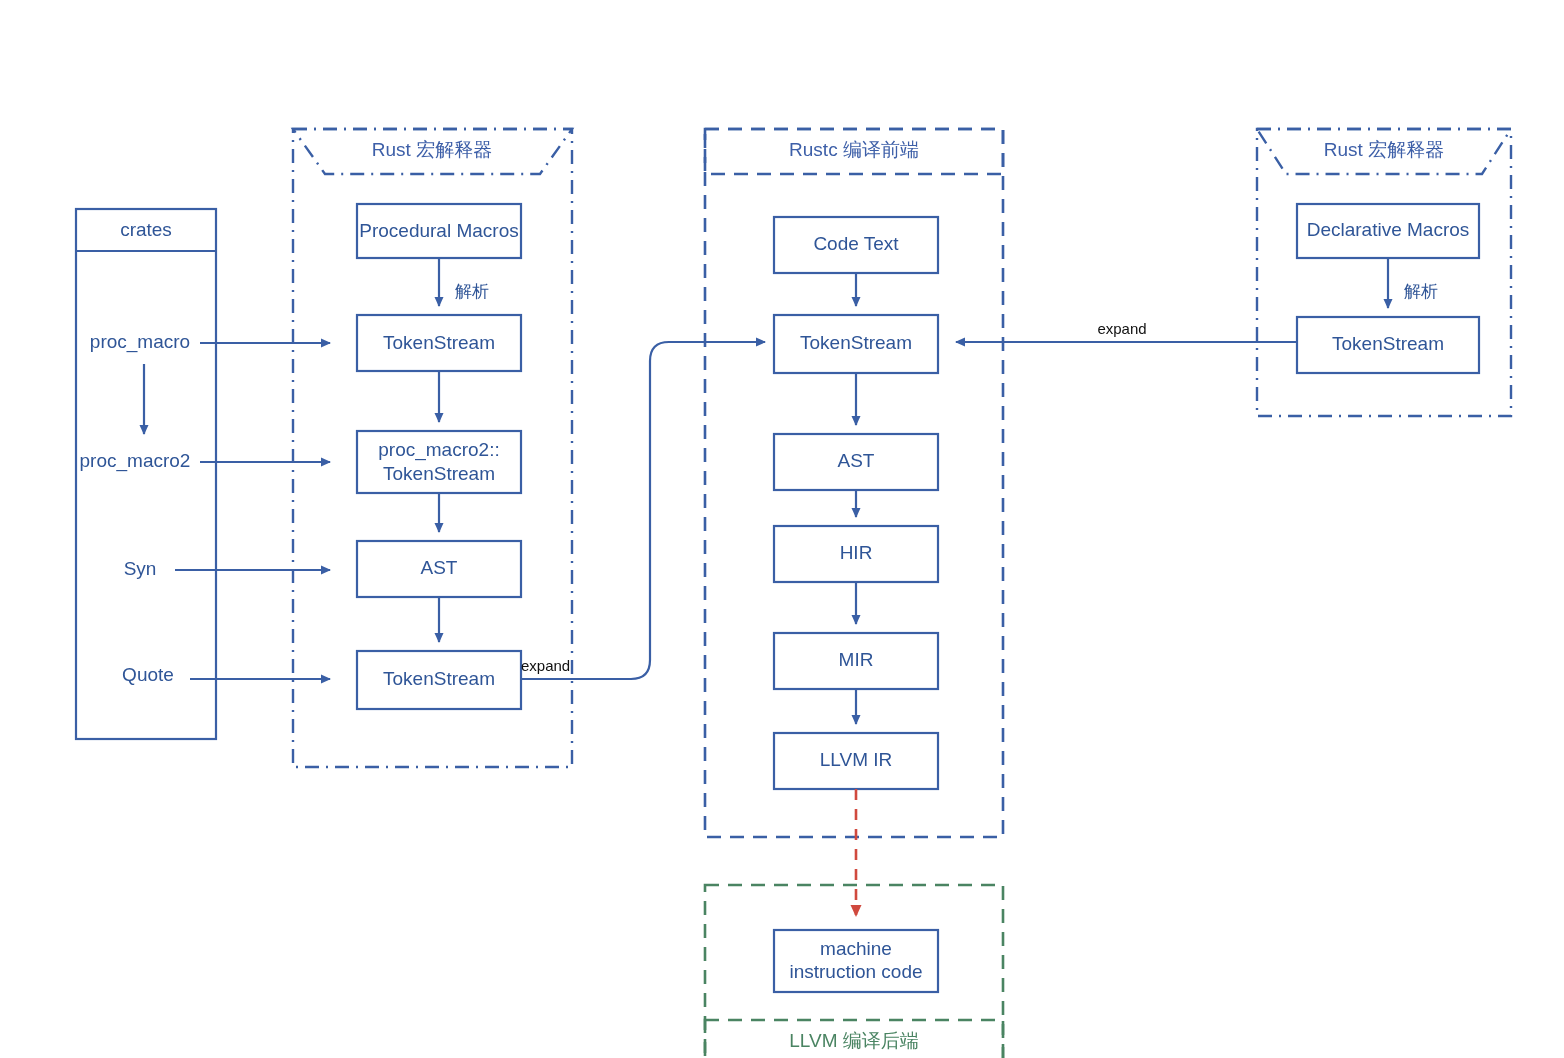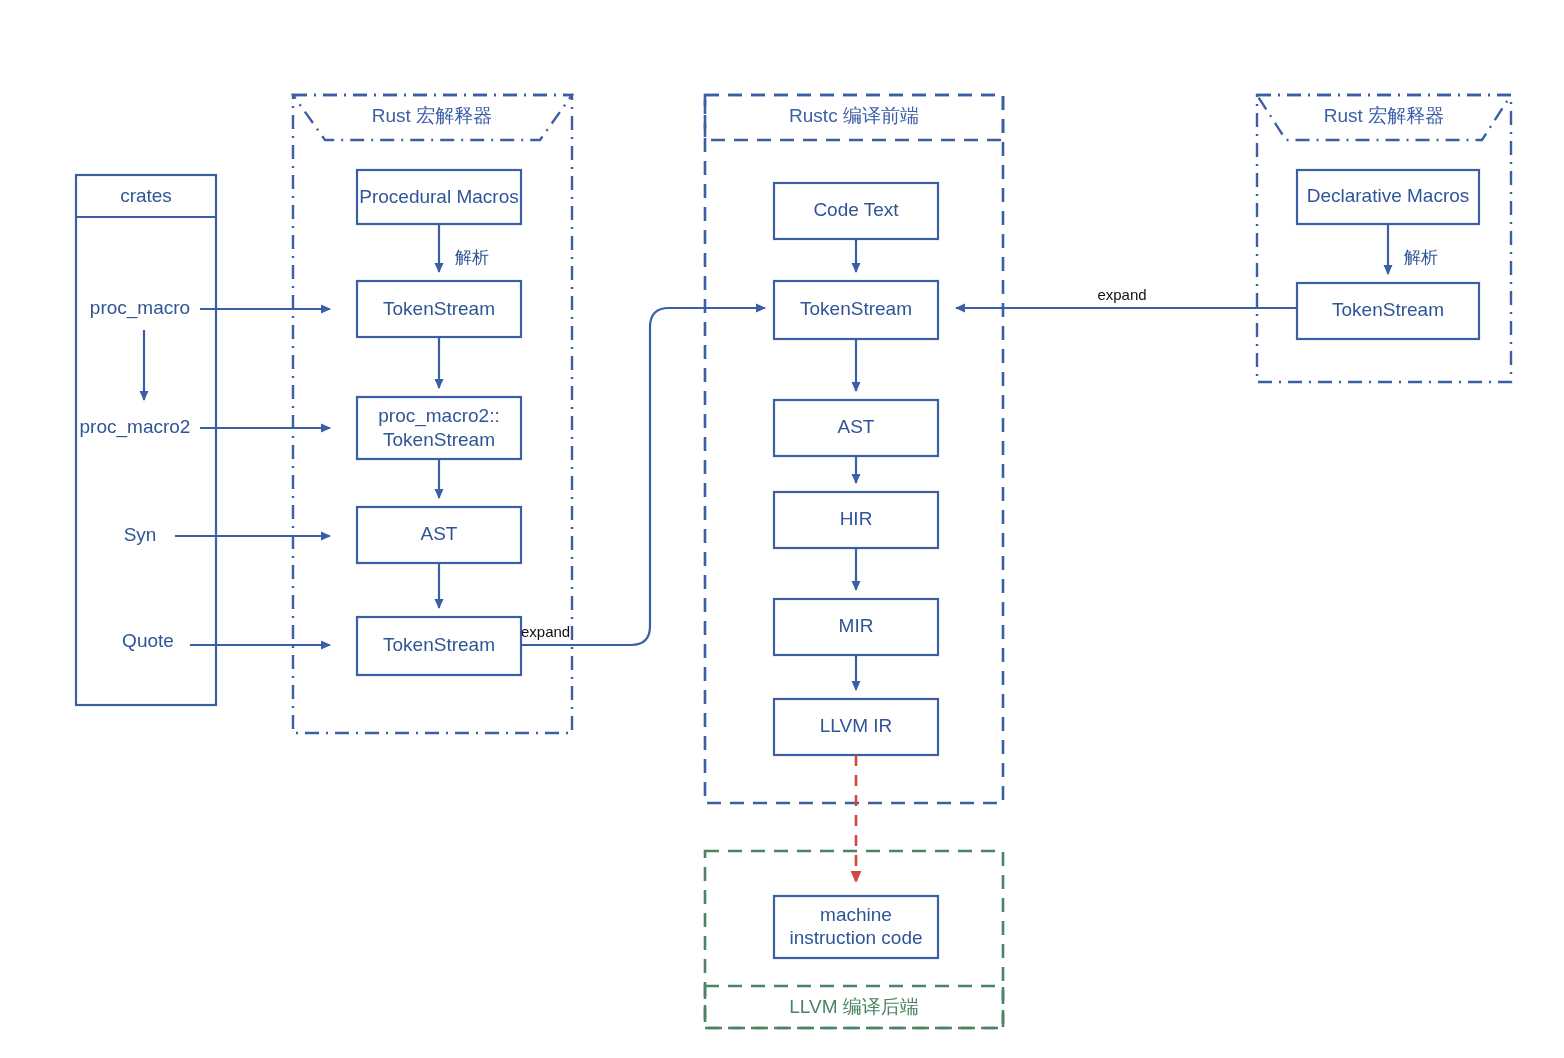--- a/index.html
+++ b/index.html
@@ -10,20 +10,21 @@
   body {
     width: 1564px;
     height: 1058px;
     font-family: "Liberation Sans", sans-serif;
     overflow: hidden;
   }
   #diagram-root {
     position: relative;
     width: 1564px;
     height: 946px;
+    margin-top: 34px;
   }
   svg.canvas {
     display: block;
     width: 1564px;
     height: 1058px;
   }
   text {
     font-family: "Liberation Sans", sans-serif;
     dominant-baseline: middle;
   }

